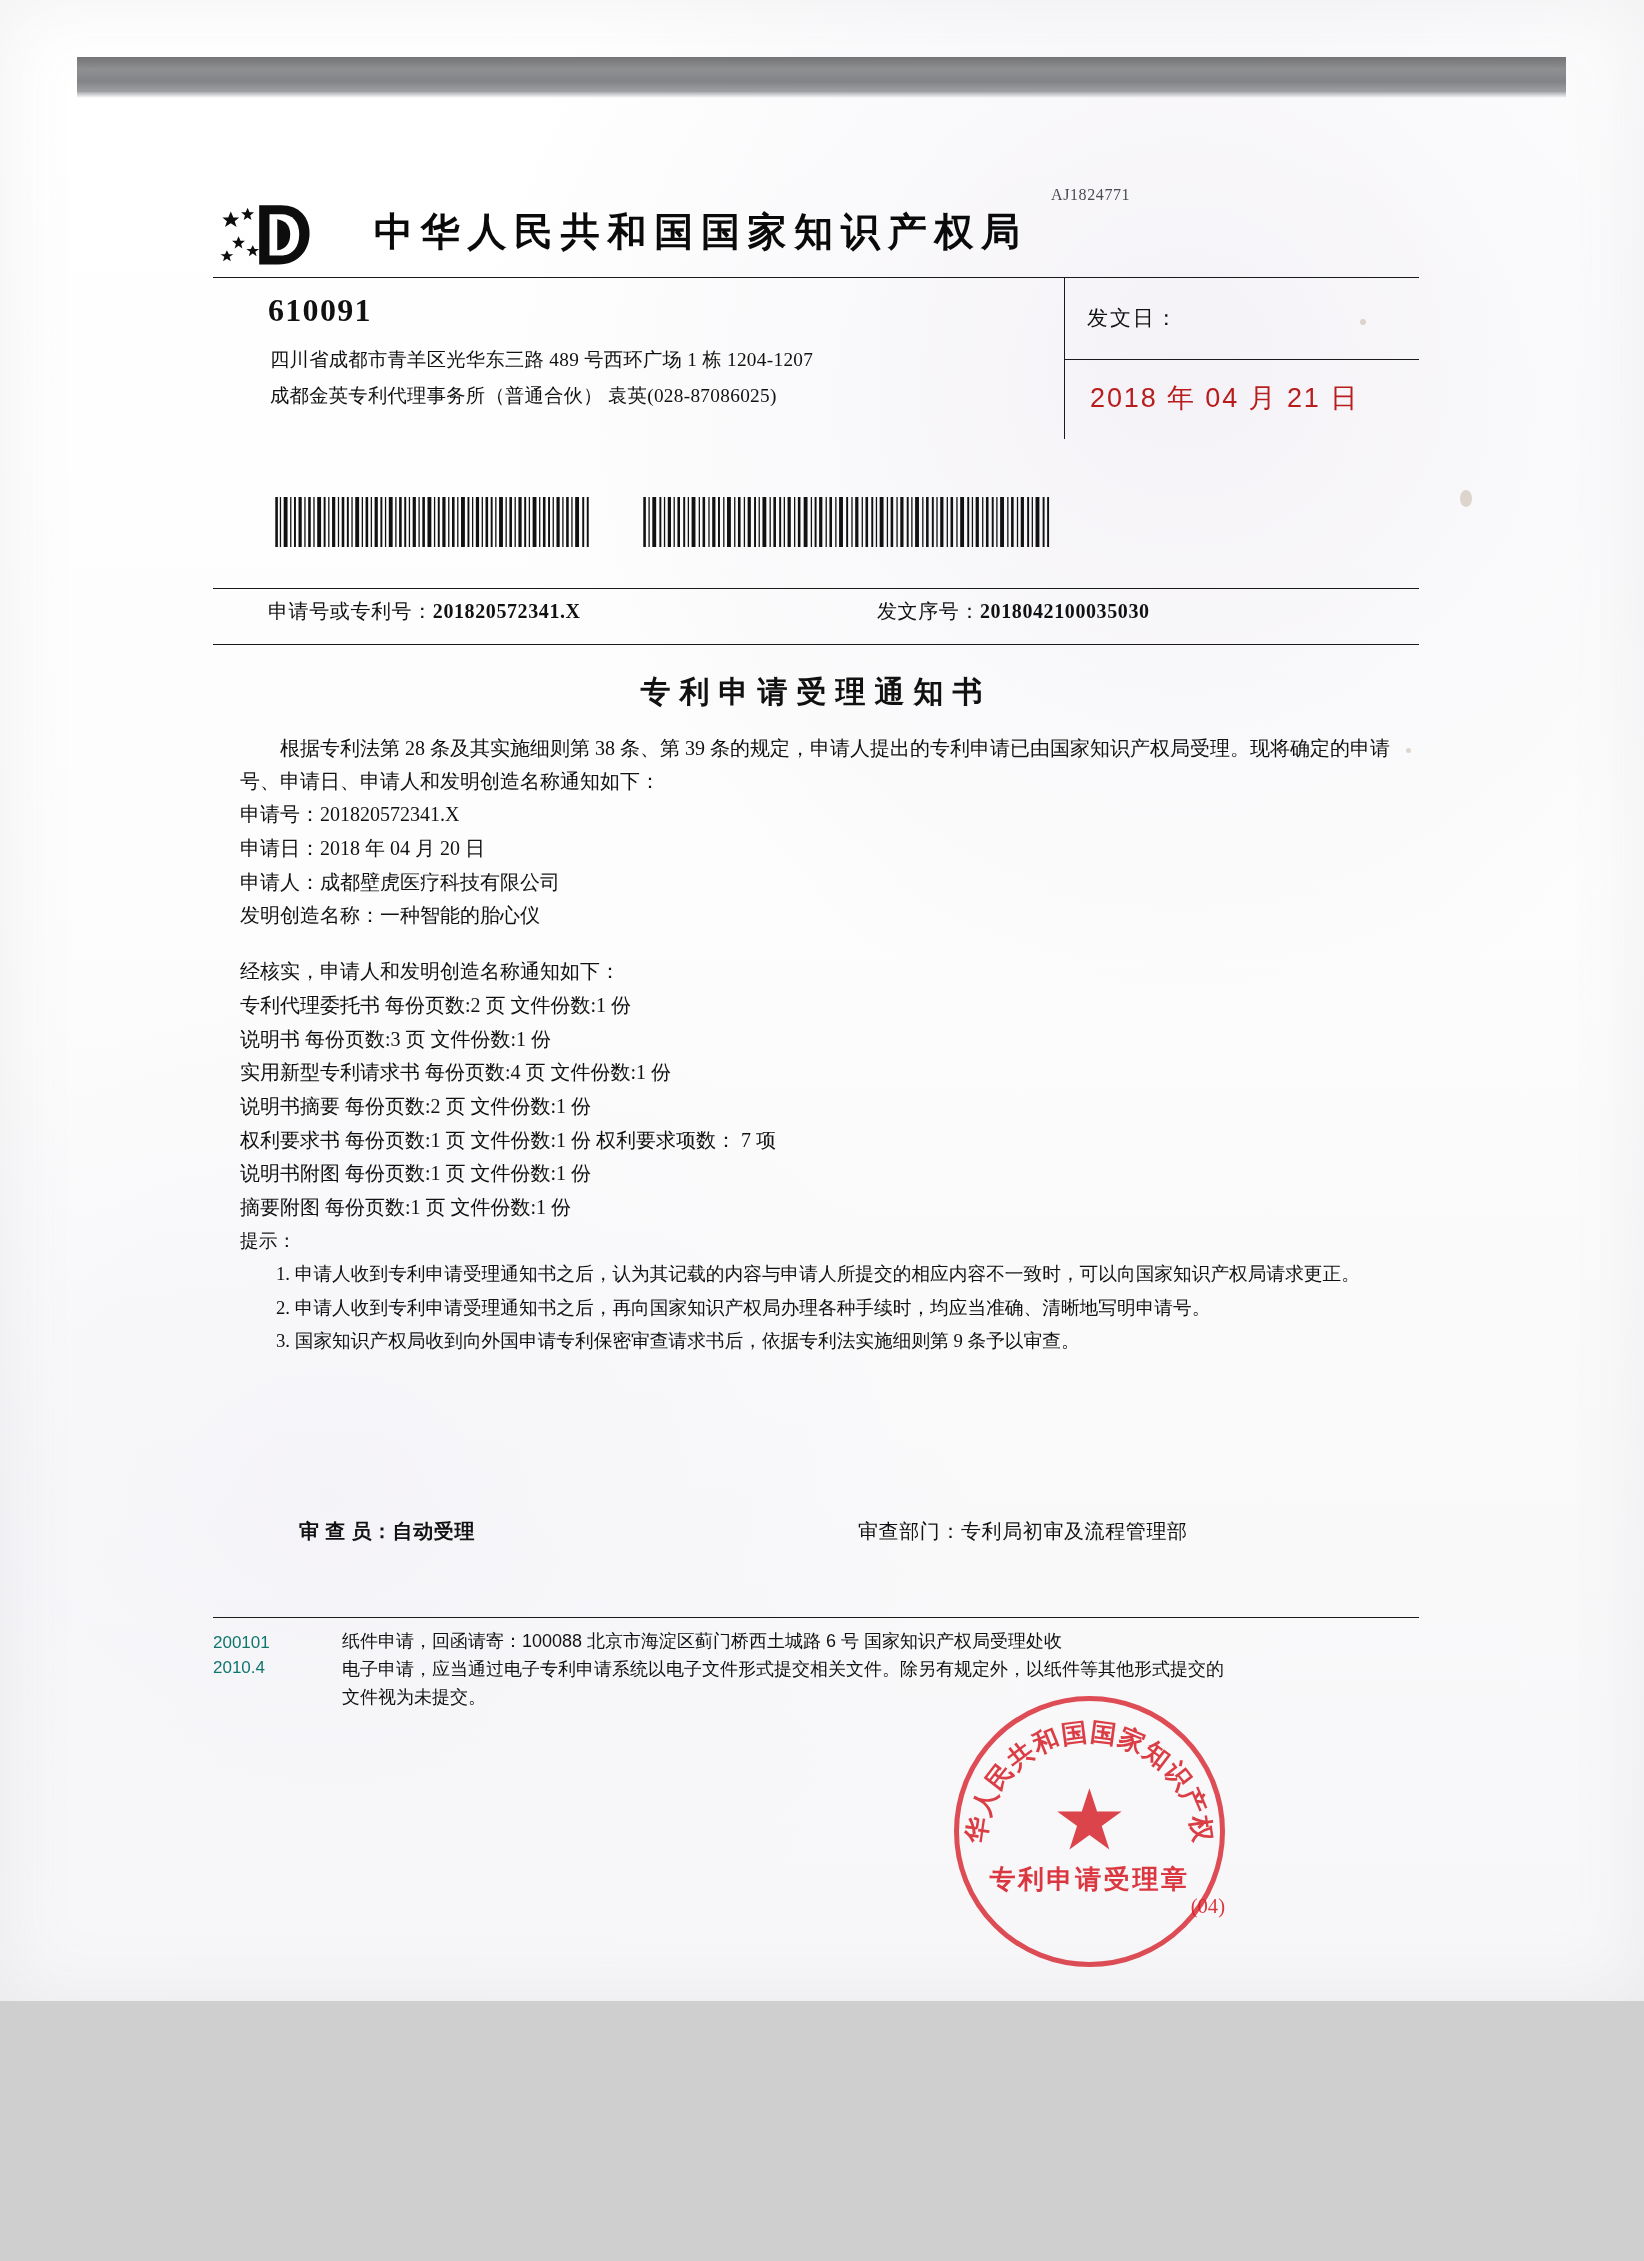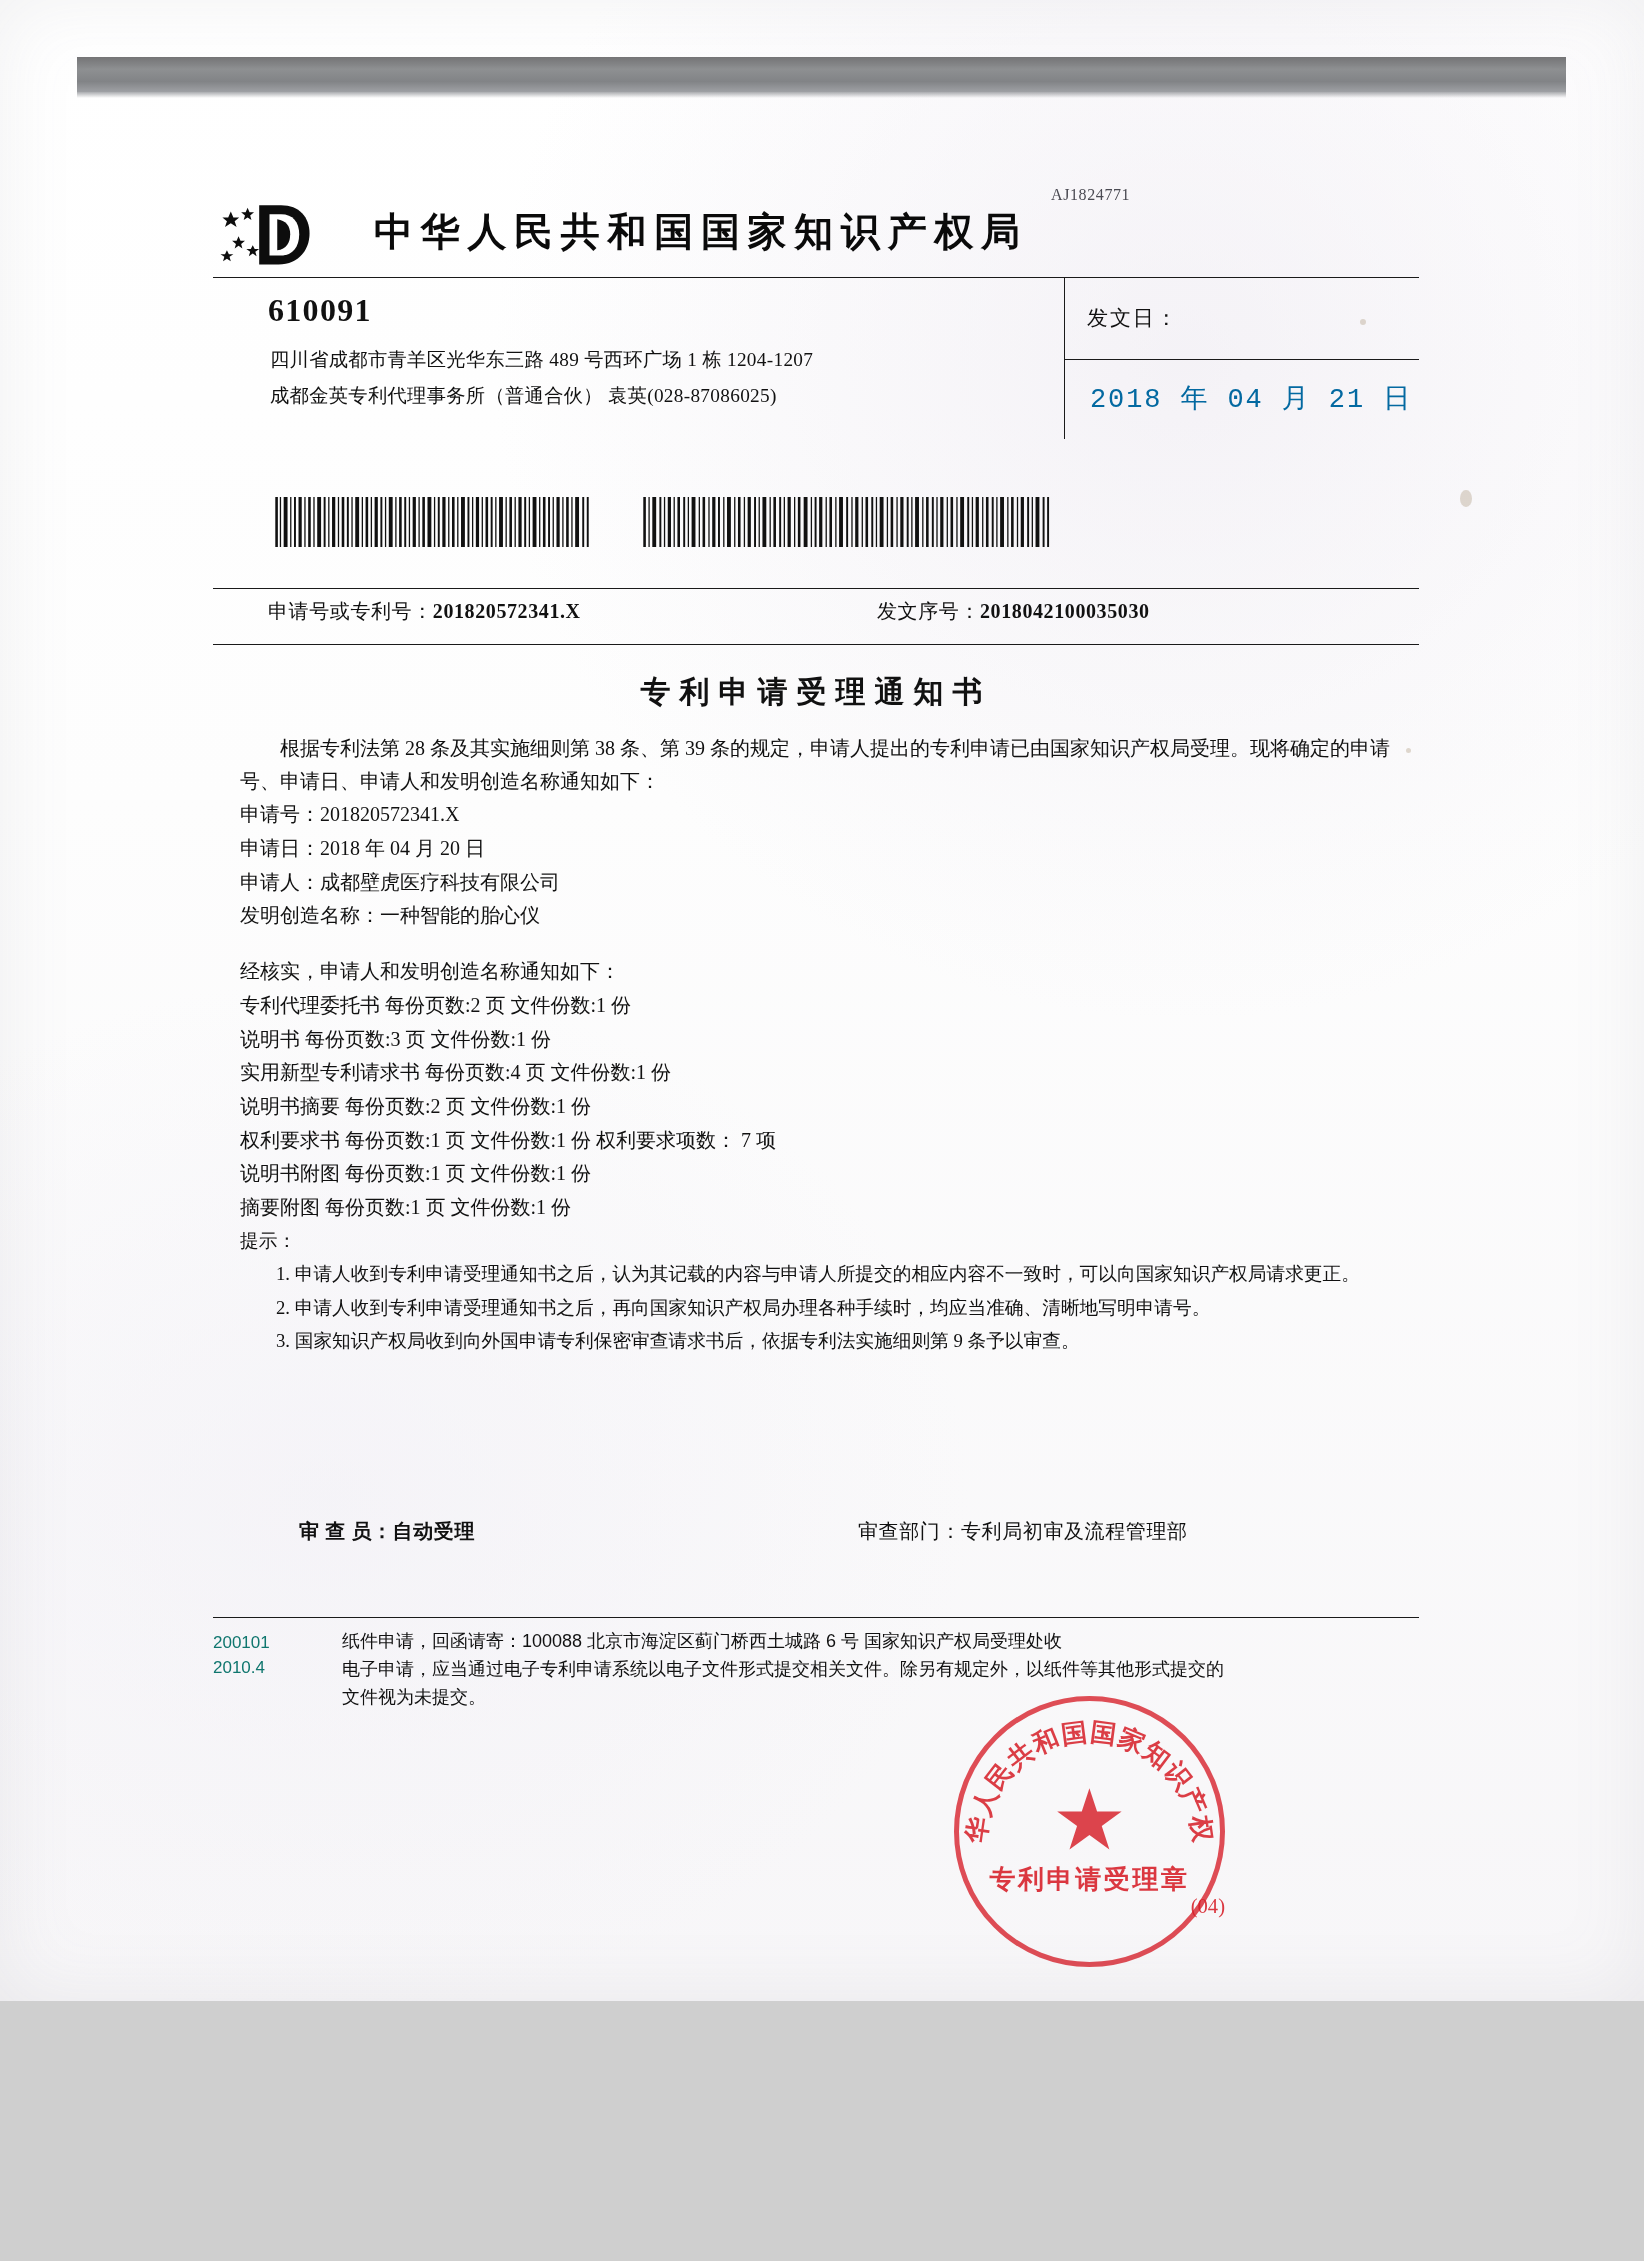--- a/index.html
+++ b/index.html
@@ -148,22 +148,22 @@
     font-size: 21px;
     letter-spacing: 1.9px;
     font-family: Liberation Serif, serif;
   }
   .date-value {
     position: absolute;
     left: 877px;
     top: 102px;
     font-size: 27px;
     letter-spacing: 1.9px;
-    font-family: Liberation Mono, monospace;
-    color: #0369a1;
+    font-family: Liberation Sans, sans-serif;
+    color: #b91c1c;
   }
 
   
   .barcodes {
     position: relative;
     height: 97px;
   }
   .barcode {
     position: absolute;
     top: 6.4px;

